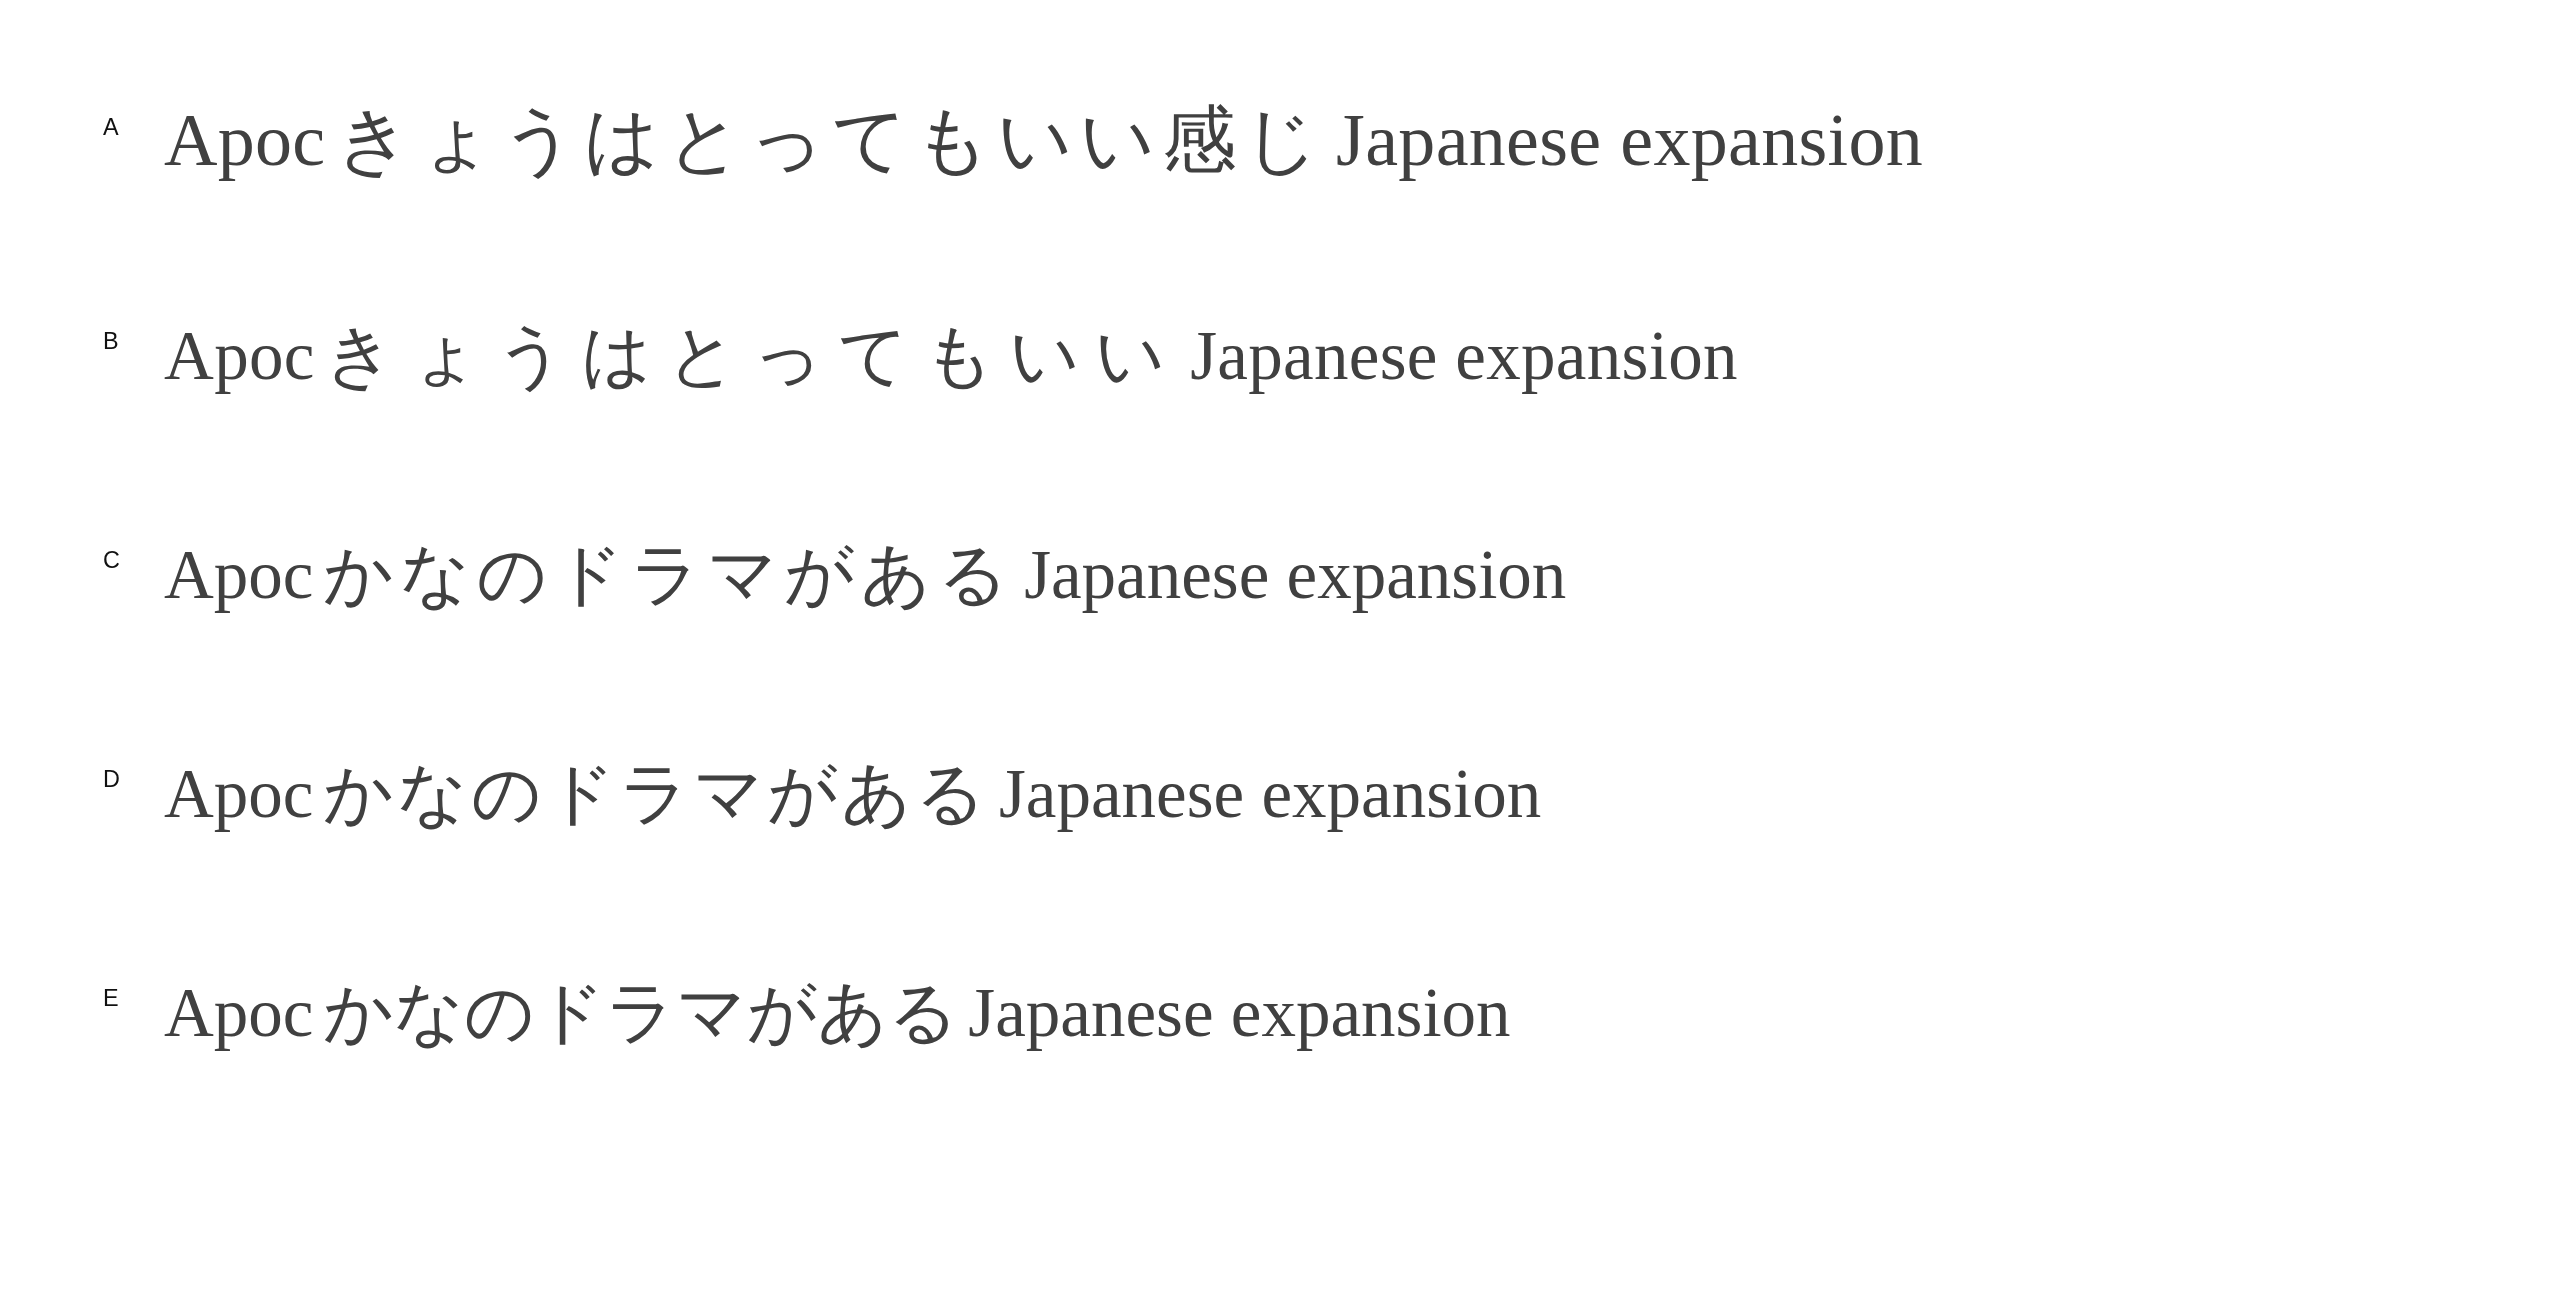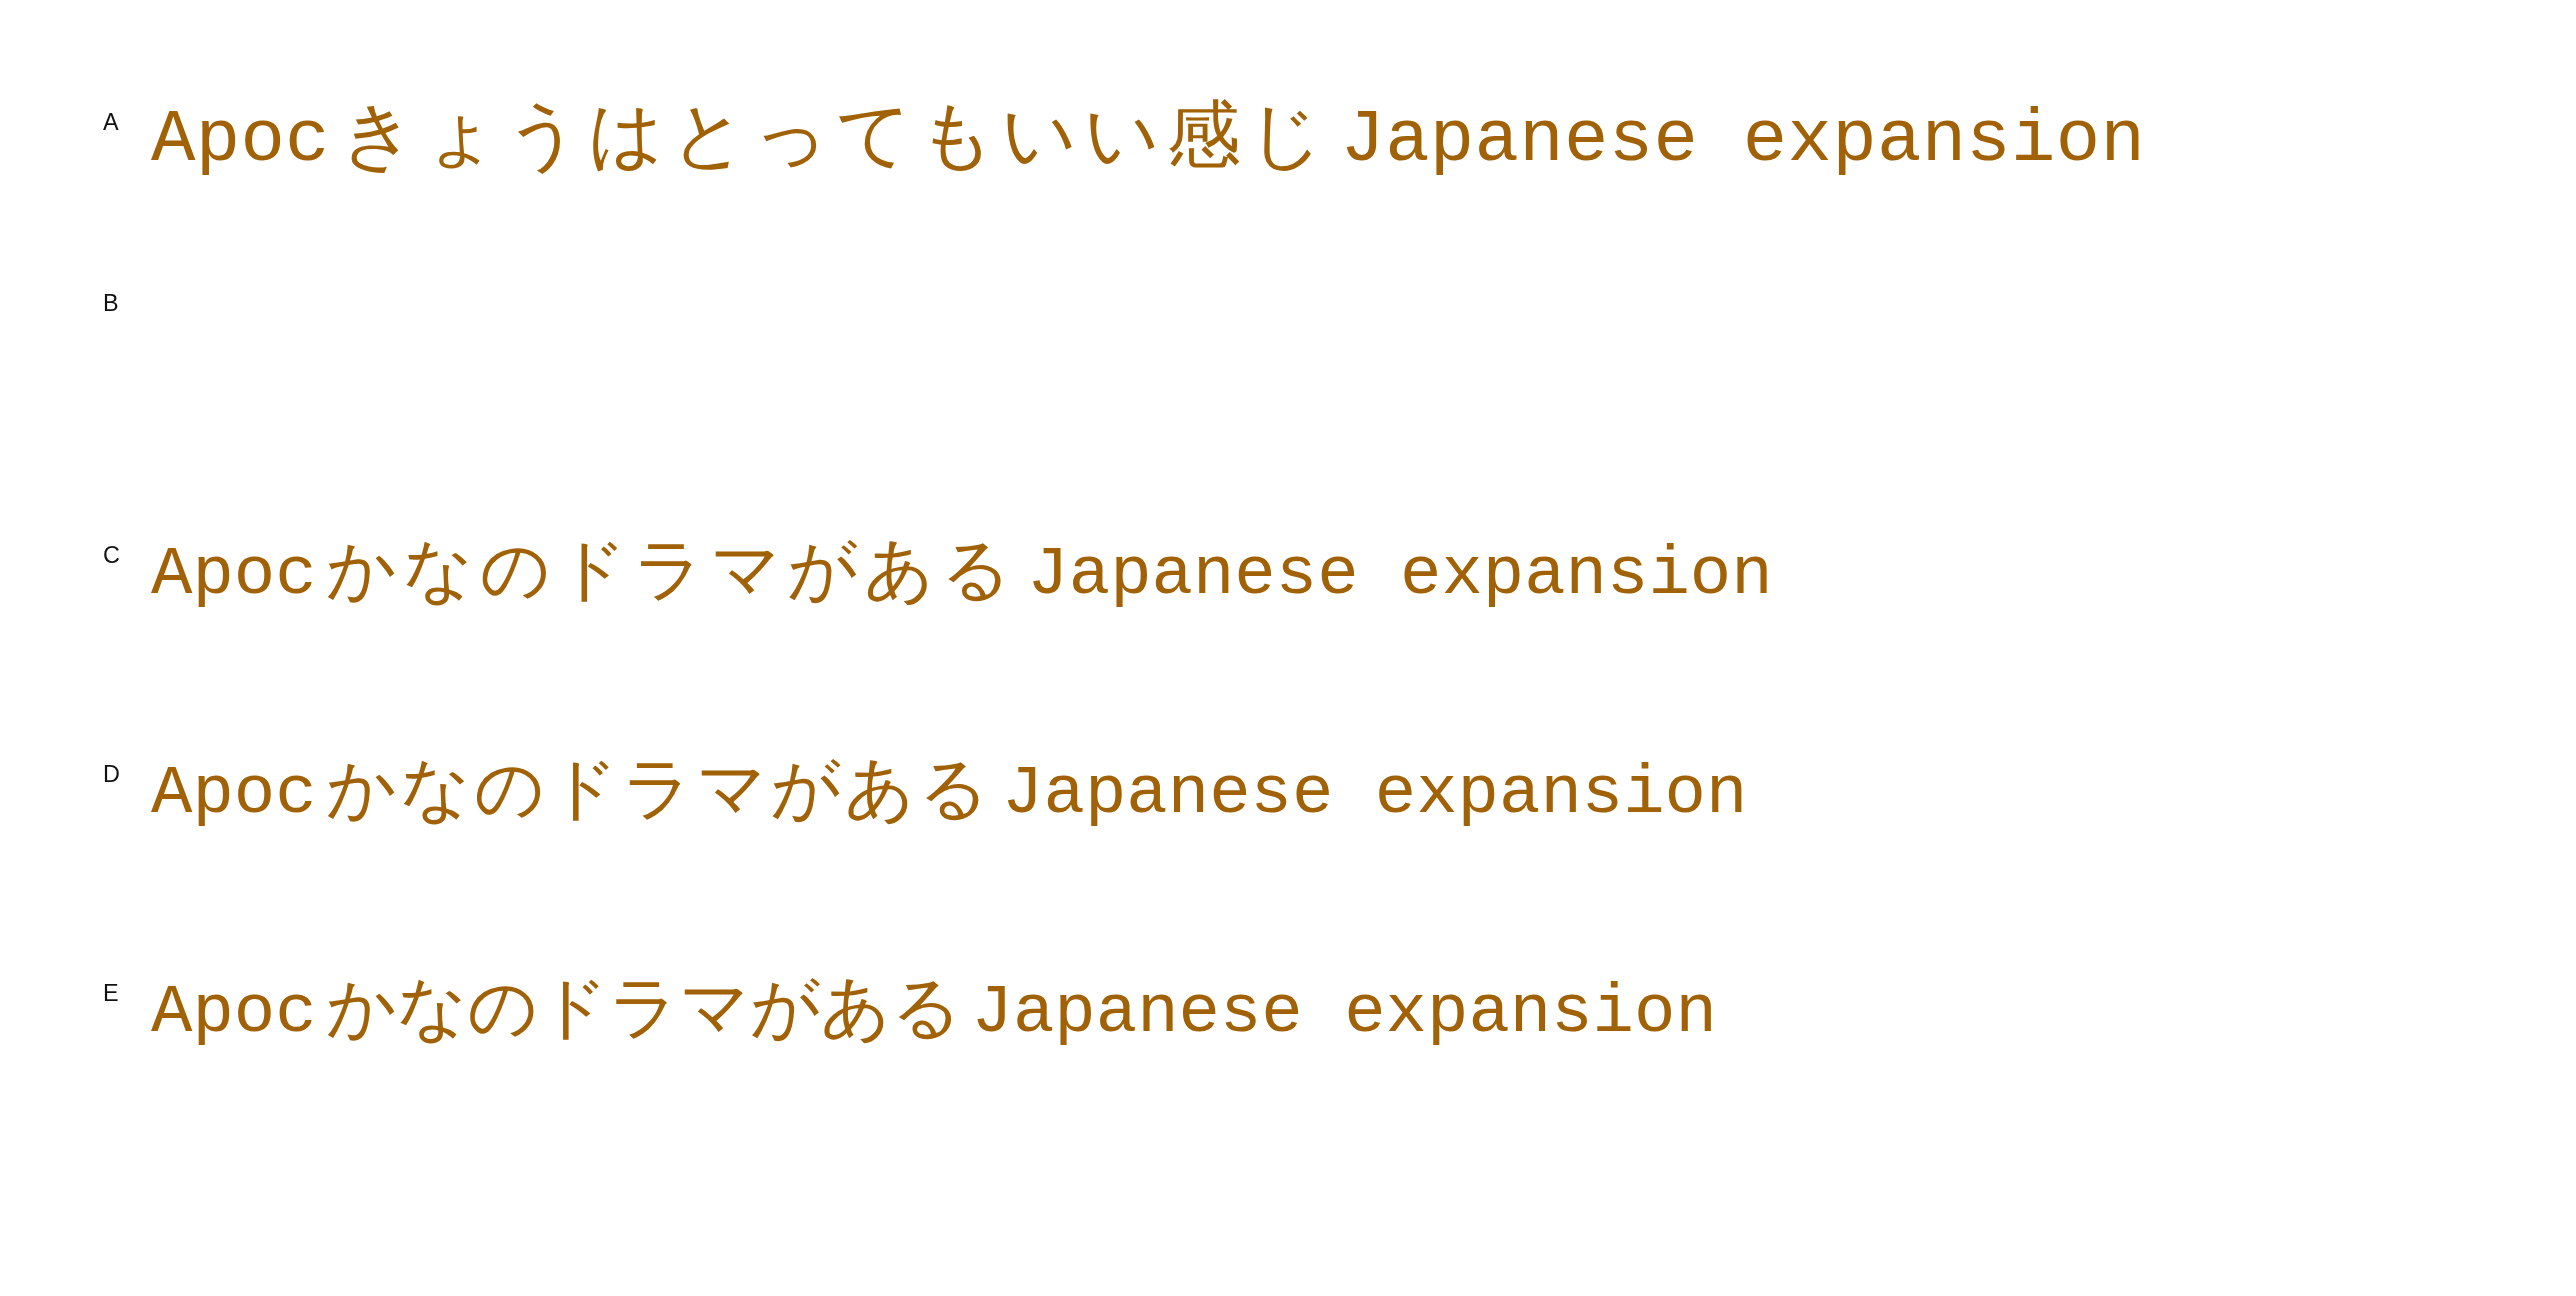--- a/index.html
+++ b/index.html
@@ -34,24 +34,25 @@
     font-size: 23.4px;
     line-height: 1;
     color: #111111;
     width: 48px;
     flex: 0 0 48px;
     text-align: left;
     position: relative;
     top: -30px;
   }
   .row-sample {
-    font-family: Liberation Mono, monospace;
-    color: #a16207;
+    font-family: Liberation Serif, serif;
+    color: #404040;
     white-space: nowrap;
     line-height: 1;
+    margin-left: 13px;
   }
   
   .row-a .row-sample { font-size: 74px; letter-spacing: 0.3px; }
   .row-a .jp { letter-spacing: 6.9px; }
   .row-b .row-sample { font-size: 69px; letter-spacing: 0.3px; }
   .row-b .jp { letter-spacing: 15px; }
   .row-c .row-sample { font-size: 69px; letter-spacing: 0px; }
   .row-c .jp { letter-spacing: 6.2px; }
   .row-d .row-sample { font-size: 69px; letter-spacing: 0px; }
   .row-d .jp { letter-spacing: 3.4px; }
@@ -66,20 +67,21 @@
 
 <div class="specimen-sheet">
 
   <div class="specimen-row row-a">
     <div class="row-label">A</div>
     <div class="row-sample"><span class="seg seg-latin-lead">Apoc</span><span class="seg jp">きょうはとってもいい感じ</span><span class="seg seg-latin-trail">Japanese expansion</span></div>
   </div>
 
   <div class="specimen-row row-b">
     <div class="row-label">B</div>
+    <div class="row-sample"><span class="seg seg-latin-lead">Apoc</span><span class="seg jp">きょうはとってもいい</span><span class="seg seg-latin-trail">Japanese expansion</span></div>
   </div>
 
   <div class="specimen-row row-c">
     <div class="row-label">C</div>
     <div class="row-sample"><span class="seg seg-latin-lead">Apoc</span><span class="seg jp">かなのドラマがある</span><span class="seg seg-latin-trail">Japanese expansion</span></div>
   </div>
 
   <div class="specimen-row row-d">
     <div class="row-label">D</div>
     <div class="row-sample"><span class="seg seg-latin-lead">Apoc</span><span class="seg jp">かなのドラマがある</span><span class="seg seg-latin-trail">Japanese expansion</span></div>

